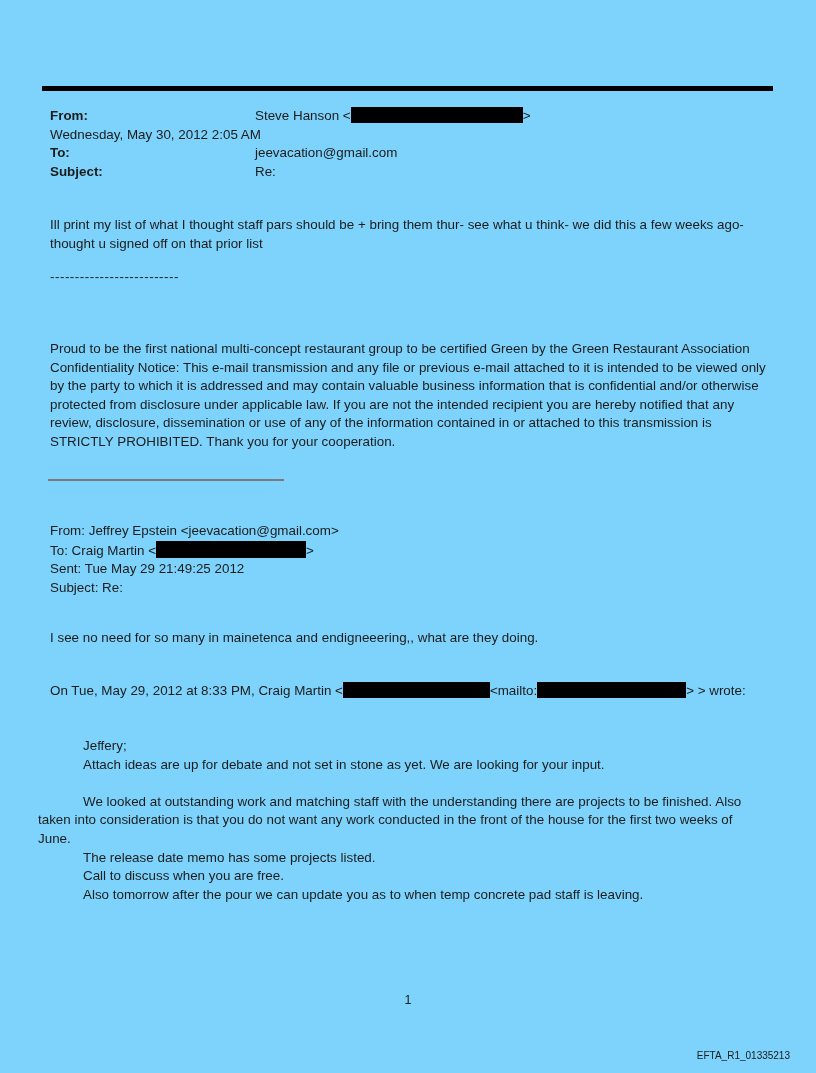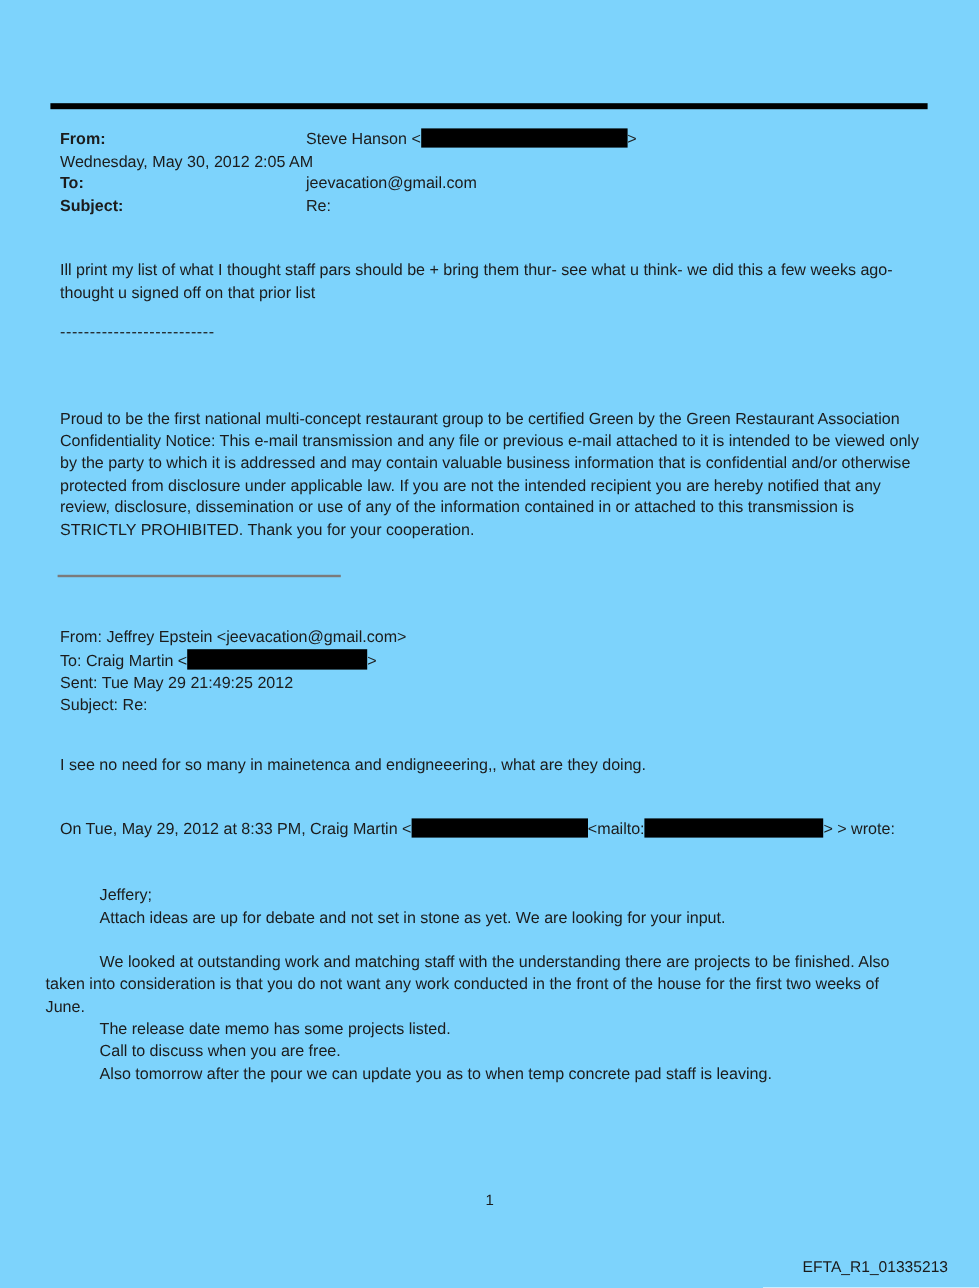--- a/index.html
+++ b/index.html
@@ -55,21 +55,21 @@
   .para2 { margin: 0; text-indent: 45px; }
   .page-num {
     position: absolute;
     left: 0; right: 0; top: 991px;
     text-align: center;
     font-size: 12.5px;
   }
   .bates {
     position: absolute;
     right: 26px; top: 1047px;
-    font-size: 13px;
+    font-size: 10px;
     color: #1a1a1a;
   }
 </style>
 </head>
 <body>
 
 <div class="page">
 
   <div class="rule-top"></div>
 

